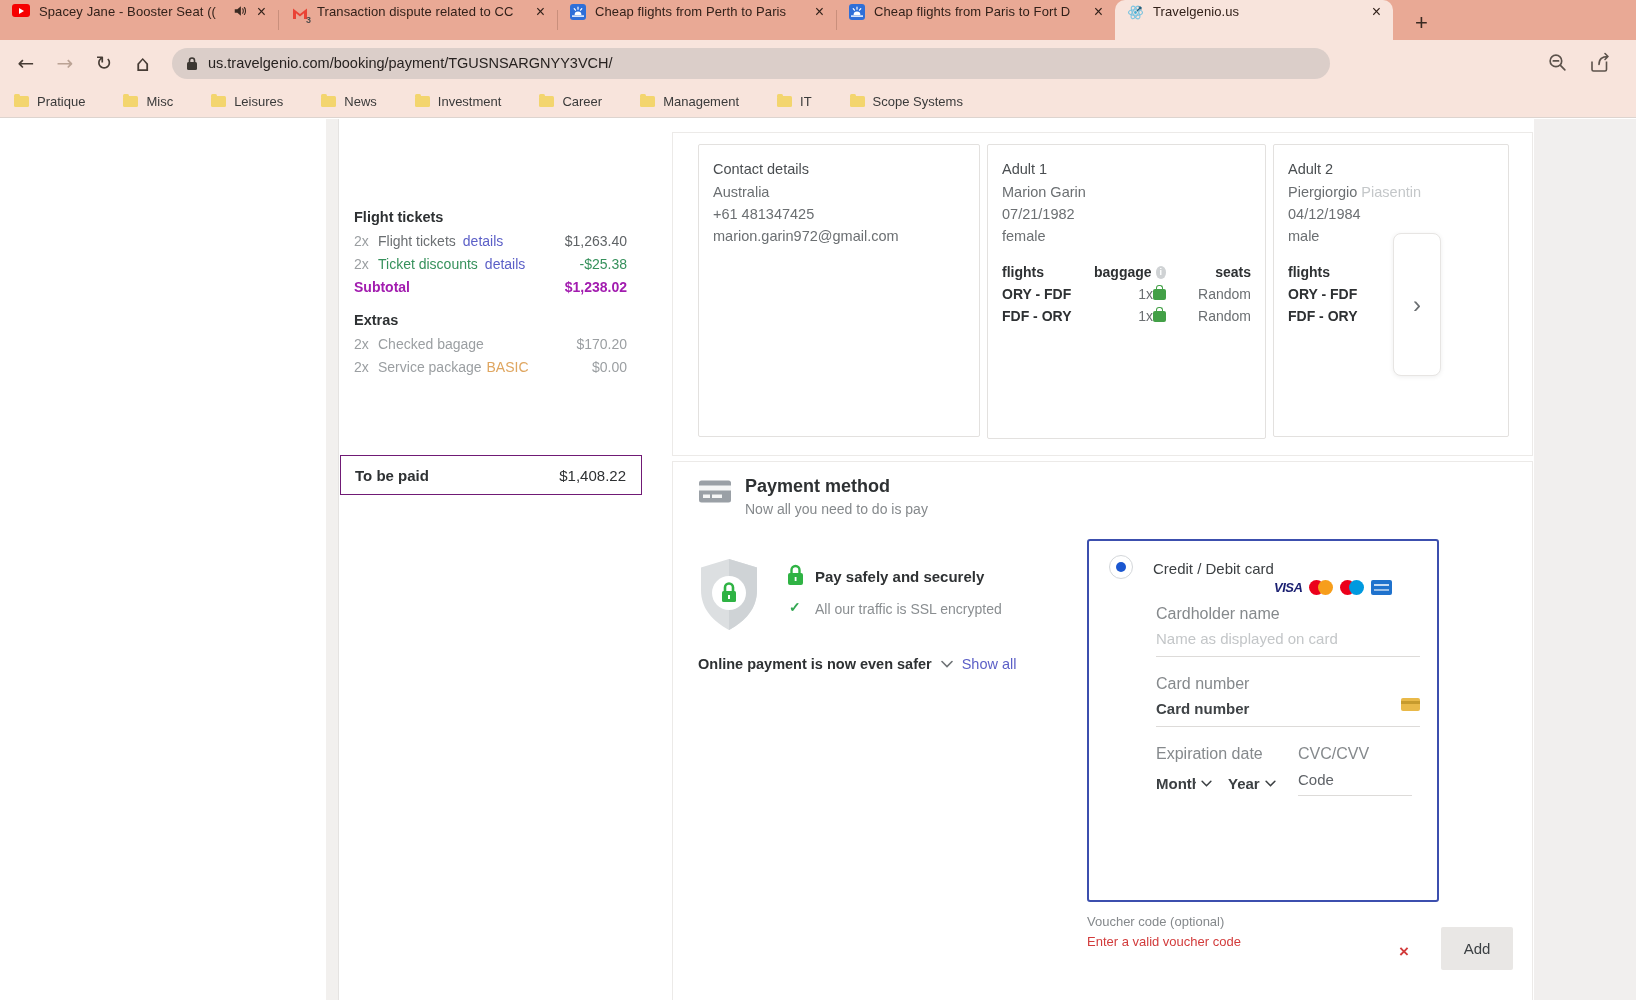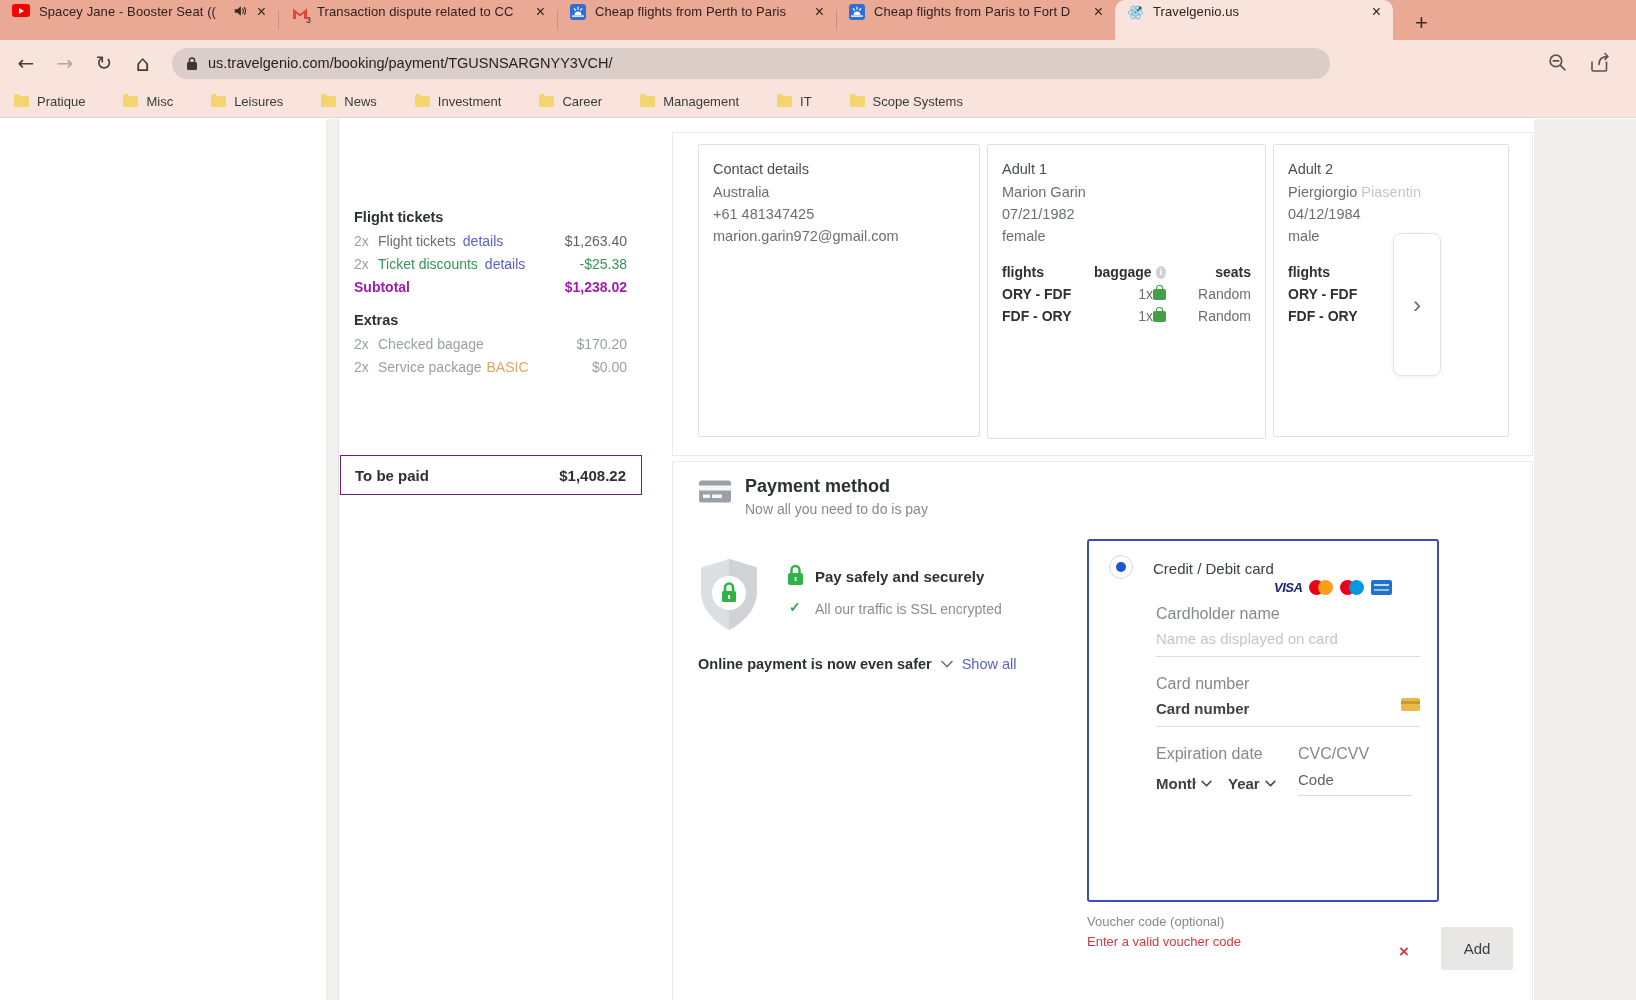--- a/index.html
+++ b/index.html
@@ -53,21 +53,21 @@
   .rrow{display:flex;align-items:center;padding:3.5px 15px 3.5px 14px;font-size:14px;color:#6b6f72;}
   .rrow .qty{width:24px;color:#9b9fa2;}
   .rrow .lnk{color:#5b5fc7;margin-left:7px;cursor:pointer;}
   .rrow .amt{margin-left:auto;color:#5f6366;}
   .rrow.bold,.rrow.bold .amt{font-weight:bold;color:#a21caf;}
   .rrow.green .lbl2,.rrow.green .amt{color:#36915c;}
   .rrow.muted,.rrow.muted .amt{color:#9b9fa2;}
   .badge-basic{color:#dfa660;margin-left:5px;}
   .totalbox{position:absolute;left:0;top:292px;width:302px;height:40px;border:1px solid #701a75;box-sizing:border-box;display:flex;align-items:center;padding:0 15px 0 14px;margin-top:32px;}
   .totalbox .tl{font-weight:bold;font-size:15px;color:#2e3133;}
-  .totalbox .ta{margin-left:auto;font-weight:bold;font-size:15px;color:#2e3133;}
+  .totalbox .ta{margin-left:auto;font-weight:normal;font-size:15px;color:#2e3133;}
 
   
   .ptable{margin-top:14px;font-size:14px;}
   .prow{display:grid;grid-template-columns:92px 72px 1fr;align-items:center;line-height:22px;}
   .prow .c2{text-align:right;display:flex;justify-content:flex-end;align-items:center;gap:0;}
   .prow .c3{text-align:right;}
   .prow.hdr{font-weight:bold;color:#2e3133;}
   .prow .fl{font-weight:bold;color:#2e3133;}
   .bag{width:13px;height:11px;background:#43a047;border-radius:2px;position:relative;display:inline-block;margin-bottom:-1px;}
   .bag:before{content:"";position:absolute;left:3px;top:-4px;width:5px;height:4px;border:1.5px solid #43a047;border-bottom:none;border-radius:3px 3px 0 0;}

